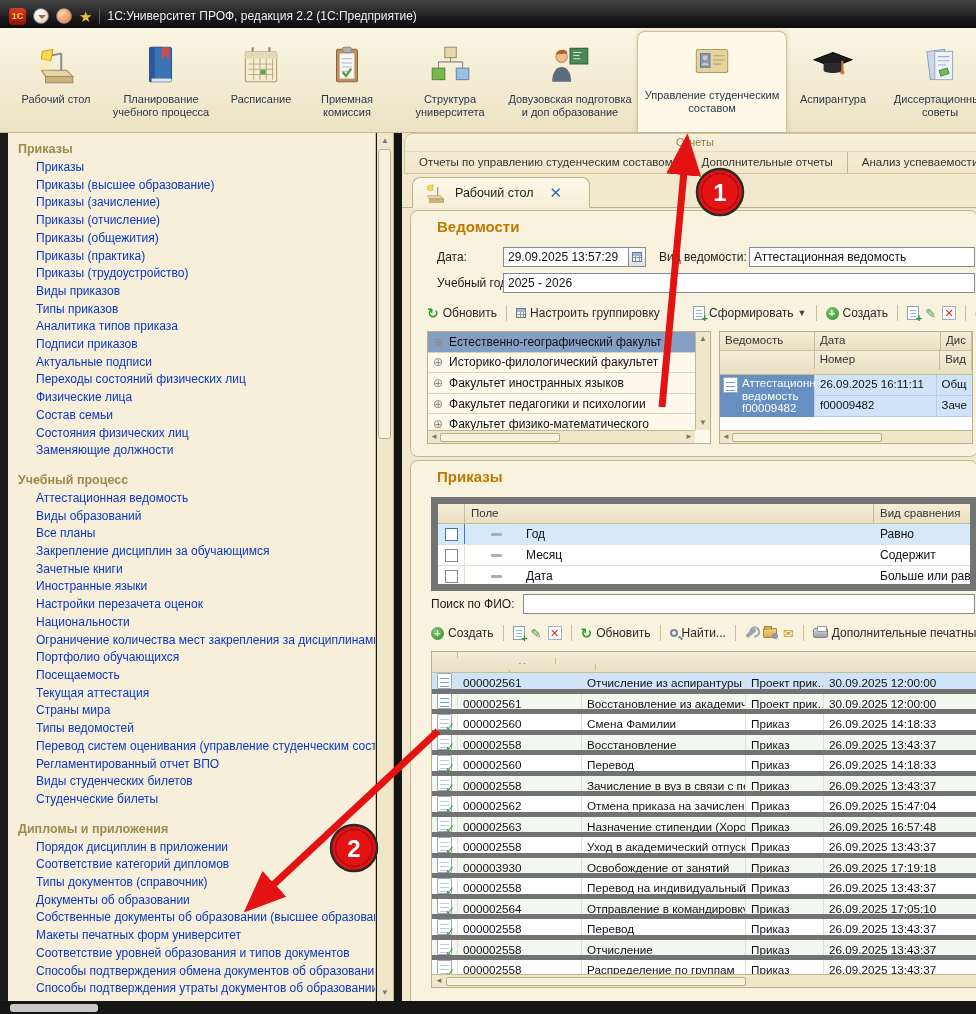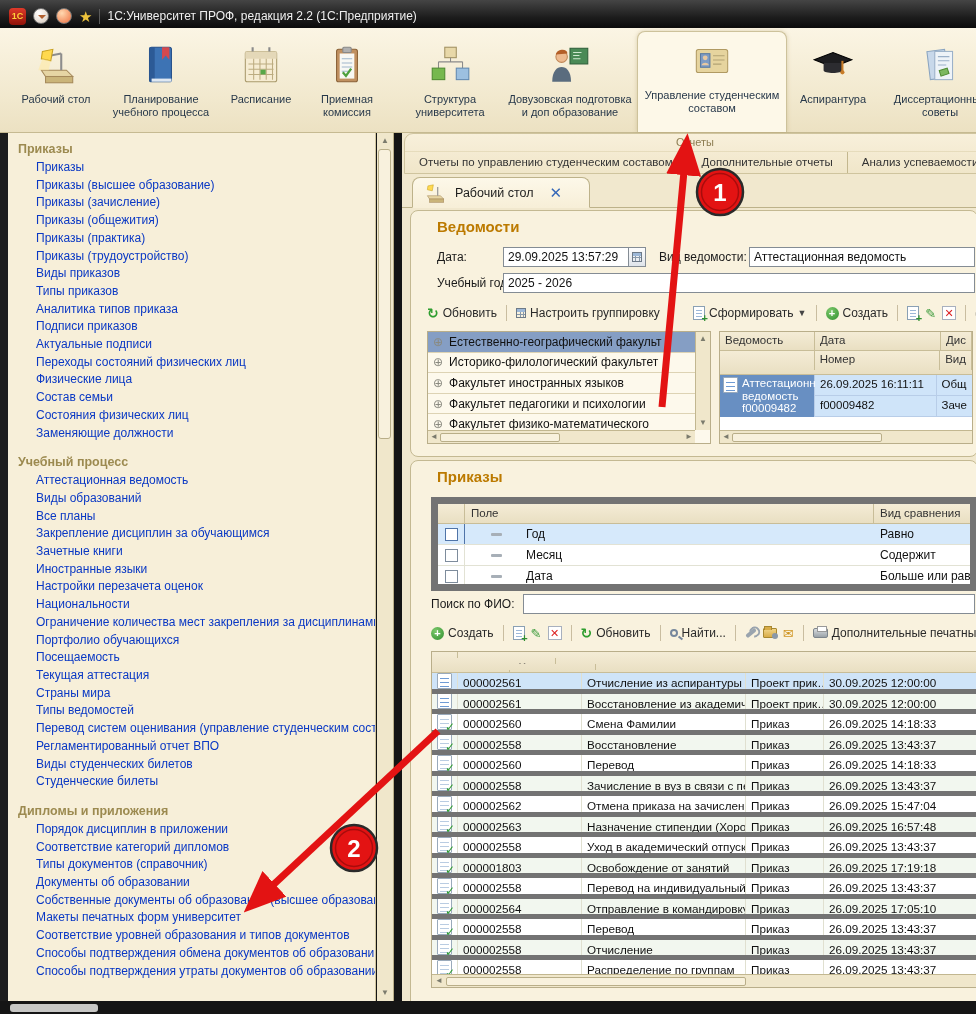--- a/index.html
+++ b/index.html
@@ -295,20 +295,21 @@
 
   <div class="sidebar">
     <div class="sb-header">Приказы</div>
     <div>
   <div class="sb-item">Приказы</div>
 
   <div class="sb-item">Приказы (высшее образование)</div>
 
   <div class="sb-item">Приказы (зачисление)</div>
 
+  <div class="sb-item">Приказы (отчисление)</div>
 
   <div class="sb-item">Приказы (общежития)</div>
 
   <div class="sb-item">Приказы (практика)</div>
 
   <div class="sb-item">Приказы (трудоустройство)</div>
 
   <div class="sb-item">Виды приказов</div>
 
   <div class="sb-item">Типы приказов</div>
@@ -742,21 +743,21 @@
     <span class="c c4">26.09.2025 13:43:37</span>
   </div>
 
   <div class="ord-row icon-check">
     <span class="c ci">
                 <span class="rowicon">
                   <span class="ri-lines"></span>
                   <span class="ri-check">✓</span>
                 </span>
               </span>
-    <span class="c c1">000001803</span>
+    <span class="c c1">000003930</span>
     <span class="c c2">Освобождение от занятий</span>
     <span class="c c3">Приказ</span>
     <span class="c c4">26.09.2025 17:19:18</span>
   </div>
 
   <div class="ord-row icon-check">
     <span class="c ci">
                 <span class="rowicon">
                   <span class="ri-lines"></span>
                   <span class="ri-check">✓</span>

